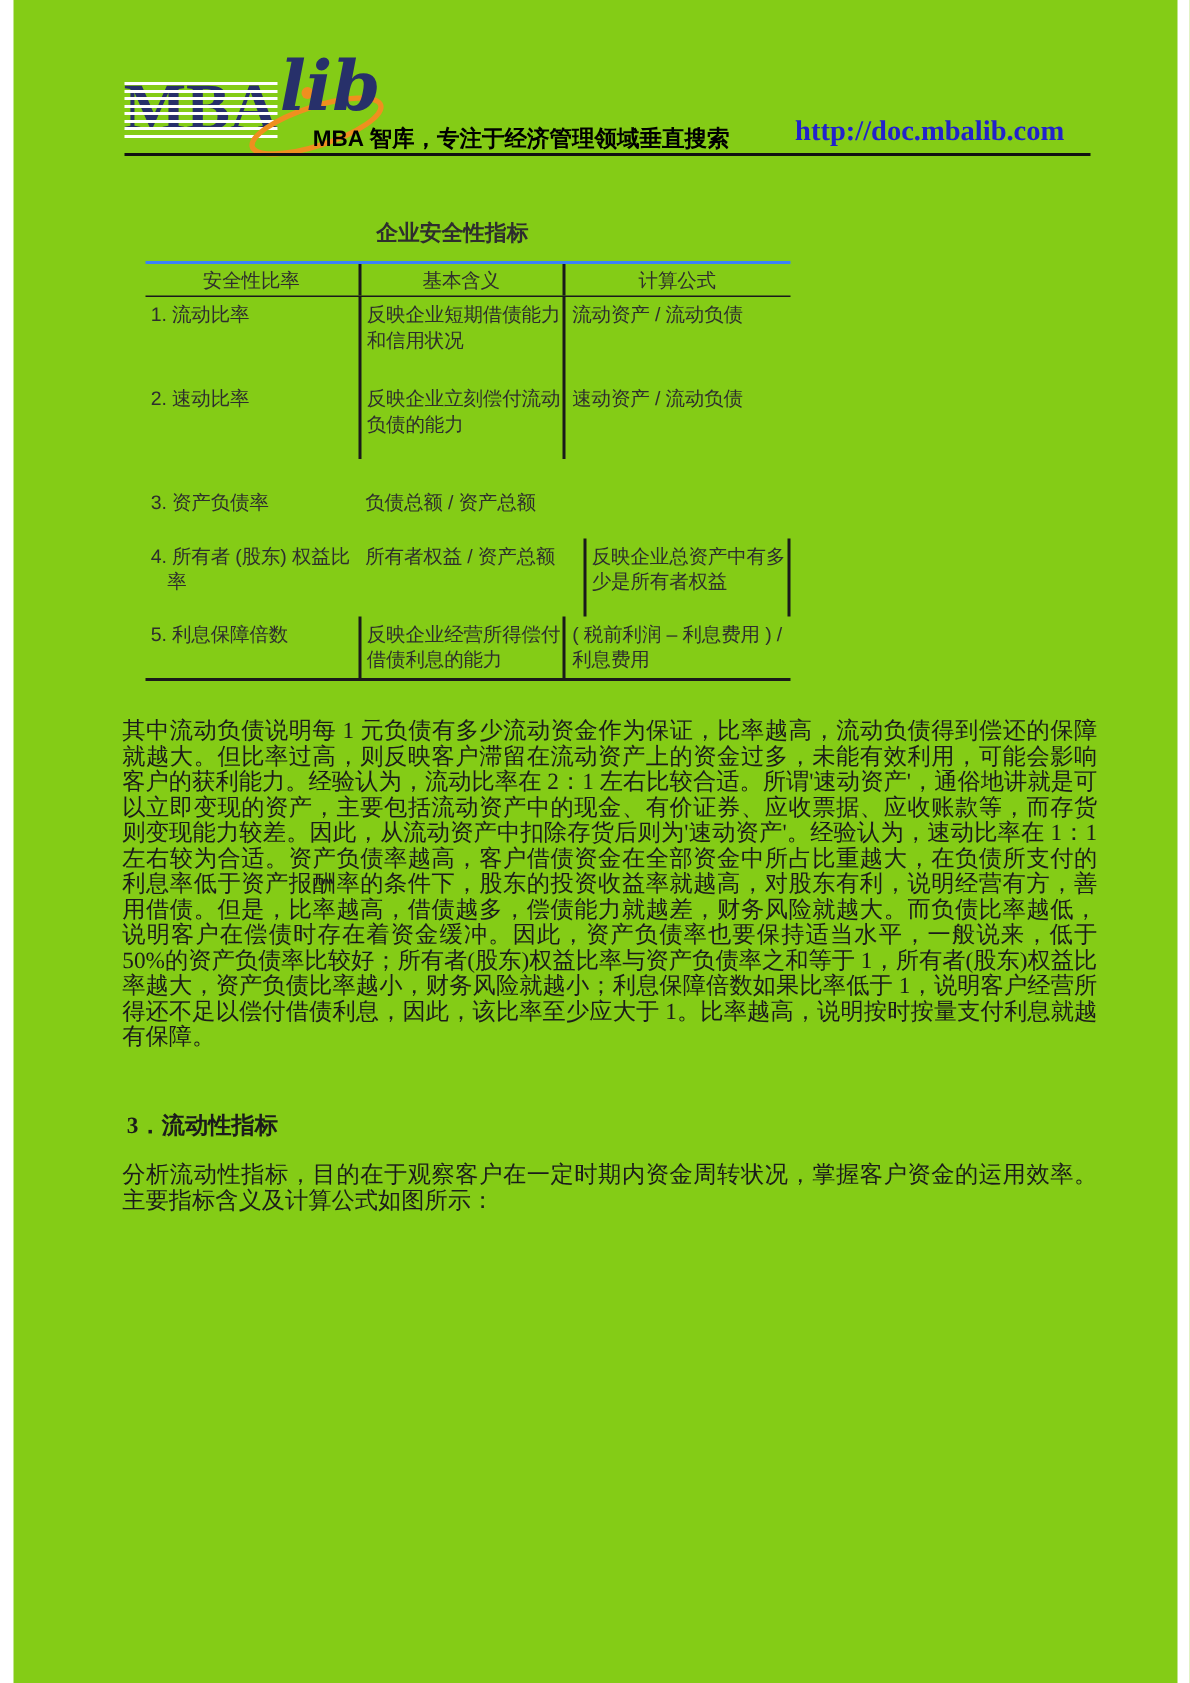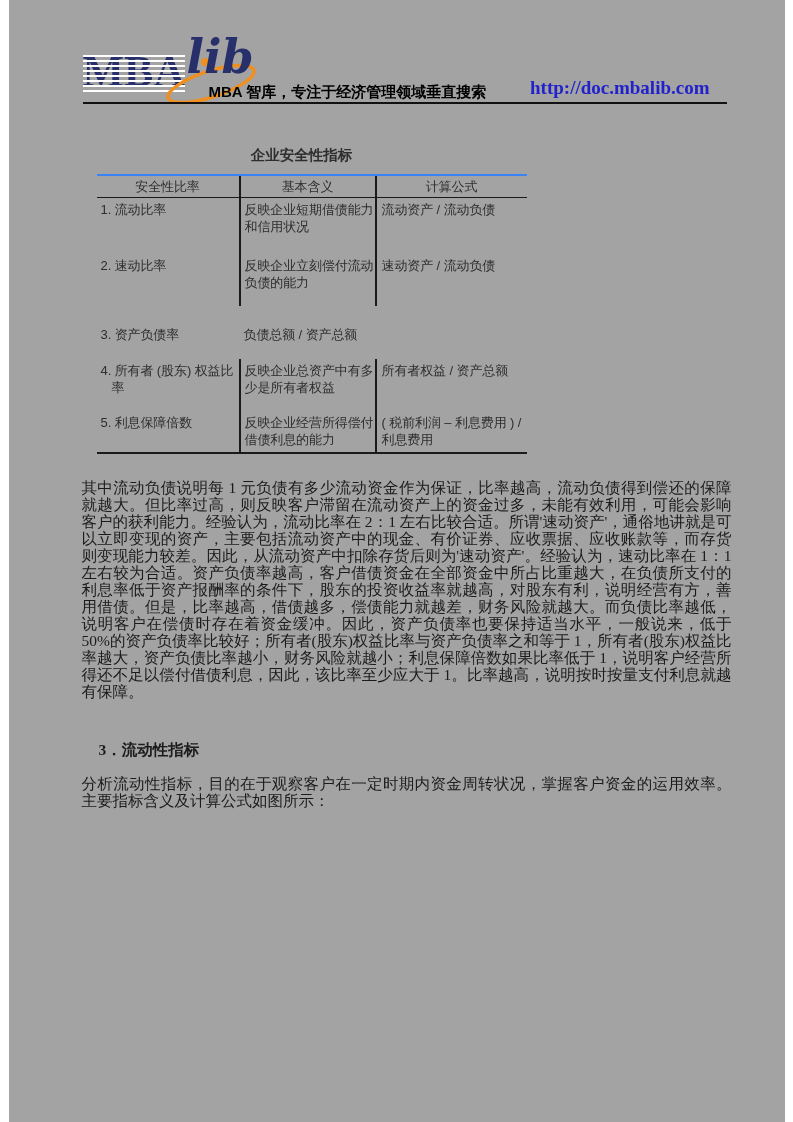--- a/index.html
+++ b/index.html
@@ -1,19 +1,19 @@
 <!DOCTYPE html>
 <html style="--logo_navy: #27306a; --logo_orange: #ef8f1f; --link_blue: #2222cc; --ink: #1b1b1b; --table_ink: #2e2e2e;"><head>
 <meta charset="utf-8">
 <style>
   html,body{margin:0;padding:0;background:#fff;}
   .page{
     position:relative;
     width:776px;height:1122px;
-    background:#a3a3a3;
+    background:#84cc16;
     margin:0 auto;
     overflow:hidden;
     font-family:"Liberation Serif","DejaVu Serif",serif;
     color:var(--ink,#1b1b1b);
   }
   
   .logo-mba{
     position:absolute;left:74px;top:50px;
     font-family:"Liberation Serif","DejaVu Serif",serif;
     font-weight:bold;font-size:44px;line-height:1;
@@ -82,21 +82,21 @@
   .t-body .t-row:nth-child(5){height:41px;}
   
   .para{
     position:absolute;left:73px;width:650px;
     font-size:15.5px;line-height:17px;
     text-align:justify;
     color:var(--ink,#1b1b1b);
   }
   .para1{top:479px;}
   .sec-heading{
-    position:absolute;left:90px;top:740px;
+    position:absolute;left:76px;top:740px;
     font-size:15.5px;font-weight:bold;
     color:var(--ink,#1b1b1b);
     text-align:center;
   }
   .para2{top:775px;}
 </style>
 </head>
 <body>
 
 <div class="page">
@@ -131,22 +131,22 @@
         <div class="t-cell c1">2. 速动比率</div>
         <div class="t-cell c2">反映企业立刻偿付流动负债的能力</div>
         <div class="t-cell c3">速动资产 / 流动负债</div>
       </div>
       <div class="t-row">
         <div class="t-cell c1">3. 资产负债率</div>
         <div class="t-cell c3">负债总额 / 资产总额</div>
       </div>
       <div class="t-row">
         <div class="t-cell c1">4. 所有者 (股东) 权益比率</div>
+        <div class="t-cell c3">所有者权益 / 资产总额</div>
         <div class="t-cell c2">反映企业总资产中有多少是所有者权益</div>
-        <div class="t-cell c3">所有者权益 / 资产总额</div>
       </div>
       <div class="t-row">
         <div class="t-cell c1">5. 利息保障倍数</div>
         <div class="t-cell c2">反映企业经营所得偿付借债利息的能力</div>
         <div class="t-cell c3">( 税前利润 – 利息费用 ) / 利息费用</div>
       </div>
     </div>
   </div>
 
   <div class="para para1">其中流动负债说明每 1 元负债有多少流动资金作为保证，比率越高，流动负债得到偿还的保障就越大。但比率过高，则反映客户滞留在流动资产上的资金过多，未能有效利用，可能会影响客户的获利能力。经验认为，流动比率在 2：1 左右比较合适。所谓'速动资产'，通俗地讲就是可以立即变现的资产，主要包括流动资产中的现金、有价证券、应收票据、应收账款等，而存货则变现能力较差。因此，从流动资产中扣除存货后则为'速动资产'。经验认为，速动比率在 1：1 左右较为合适。资产负债率越高，客户借债资金在全部资金中所占比重越大，在负债所支付的利息率低于资产报酬率的条件下，股东的投资收益率就越高，对股东有利，说明经营有方，善用借债。但是，比率越高，借债越多，偿债能力就越差，财务风险就越大。而负债比率越低，说明客户在偿债时存在着资金缓冲。因此，资产负债率也要保持适当水平，一般说来，低于 50%的资产负债率比较好；所有者(股东)权益比率与资产负债率之和等于 1，所有者(股东)权益比率越大，资产负债比率越小，财务风险就越小；利息保障倍数如果比率低于 1，说明客户经营所得还不足以偿付借债利息，因此，该比率至少应大于 1。比率越高，说明按时按量支付利息就越有保障。</div>

